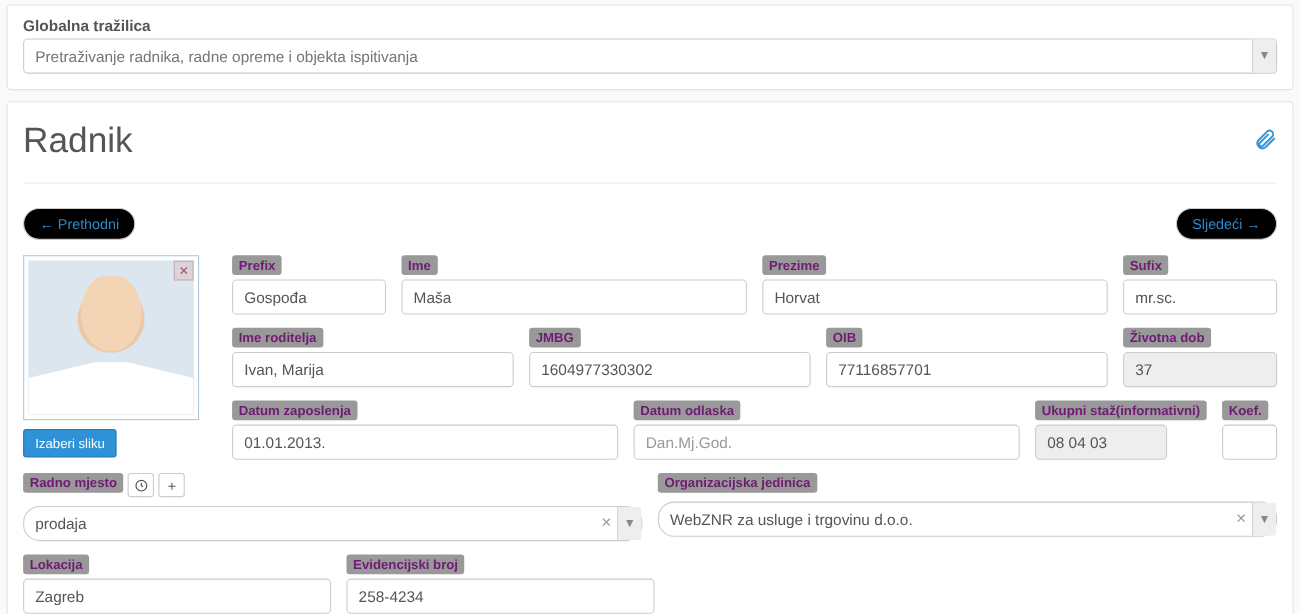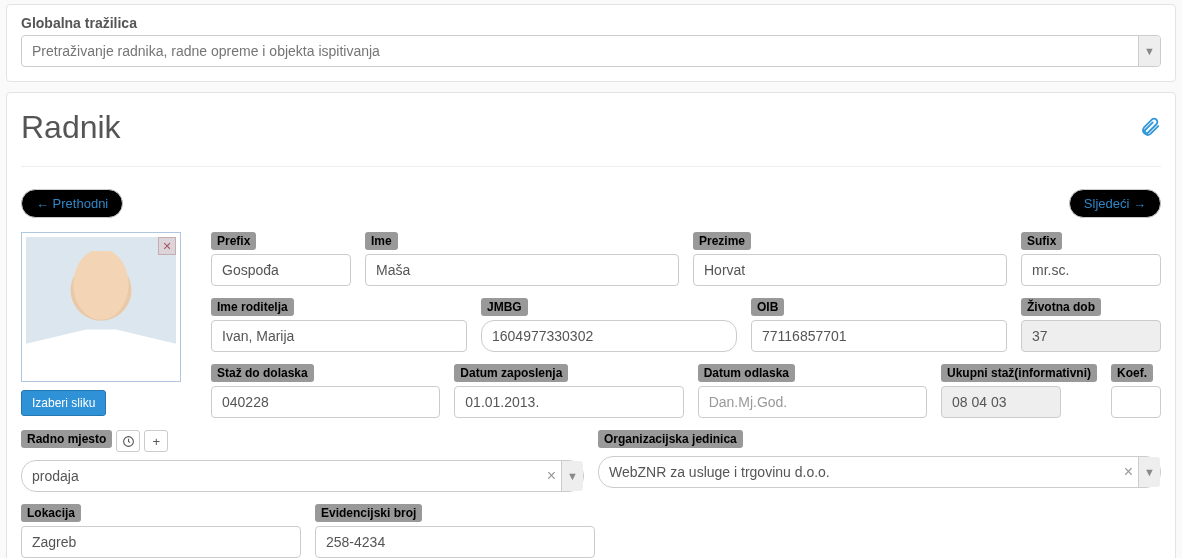--- a/index.html
+++ b/index.html
@@ -175,21 +175,21 @@
   .fields-col {
     flex: 1;
     display: flex;
     flex-direction: column;
     gap: 12px;
   }
   .row { display: flex; gap: 14px; }
   .fld { display: flex; flex-direction: column; gap: 4px; }
   .lbl {
     background: #999;
-    color: #000000;
+    color: #701a75;
     font-size: 12px;
     font-weight: bold;
     padding: 2px 6px;
     border-radius: 3px;
     align-self: flex-start;
     white-space: nowrap;
   }
   .inp {
     height: 32px;
     border: 1px solid #ccc;
@@ -294,37 +294,33 @@
         </div>
       </div>
 
       <div class="row">
         <div class="fld flex1">
           <span class="lbl">Ime roditelja</span>
           <input class="inp" style="width: 100%;" value="Ivan, Marija">
         </div>
         <div class="fld flex1">
           <span class="lbl">JMBG</span>
-          <input class="inp" style="width: 100%; border-radius: 13px;" value="1604977330302">
+          <input class="inp" style="width: 100%;" value="1604977330302">
         </div>
         <div class="fld flex1">
           <span class="lbl">OIB</span>
           <input class="inp" style="width: 100%;" value="77116857701">
         </div>
         <div class="fld">
           <span class="lbl">Životna dob</span>
           <input class="inp readonly w-140" readonly="" value="37" style="">
         </div>
       </div>
 
       <div class="row">
-        <div class="fld flex1">
-          <span class="lbl">Staž do dolaska</span>
-          <input class="inp" style="width: 100%;" value="040228">
-        </div>
         <div class="fld flex1">
           <span class="lbl">Datum zaposlenja</span>
           <input class="inp" style="width: 100%;" value="01.01.2013.">
         </div>
         <div class="fld flex1">
           <span class="lbl">Datum odlaska</span>
           <input class="inp" style="width: 100%;" placeholder="Dan.Mj.God.">
         </div>
         <div class="fld">
           <span class="lbl">Ukupni staž(informativni)</span>

